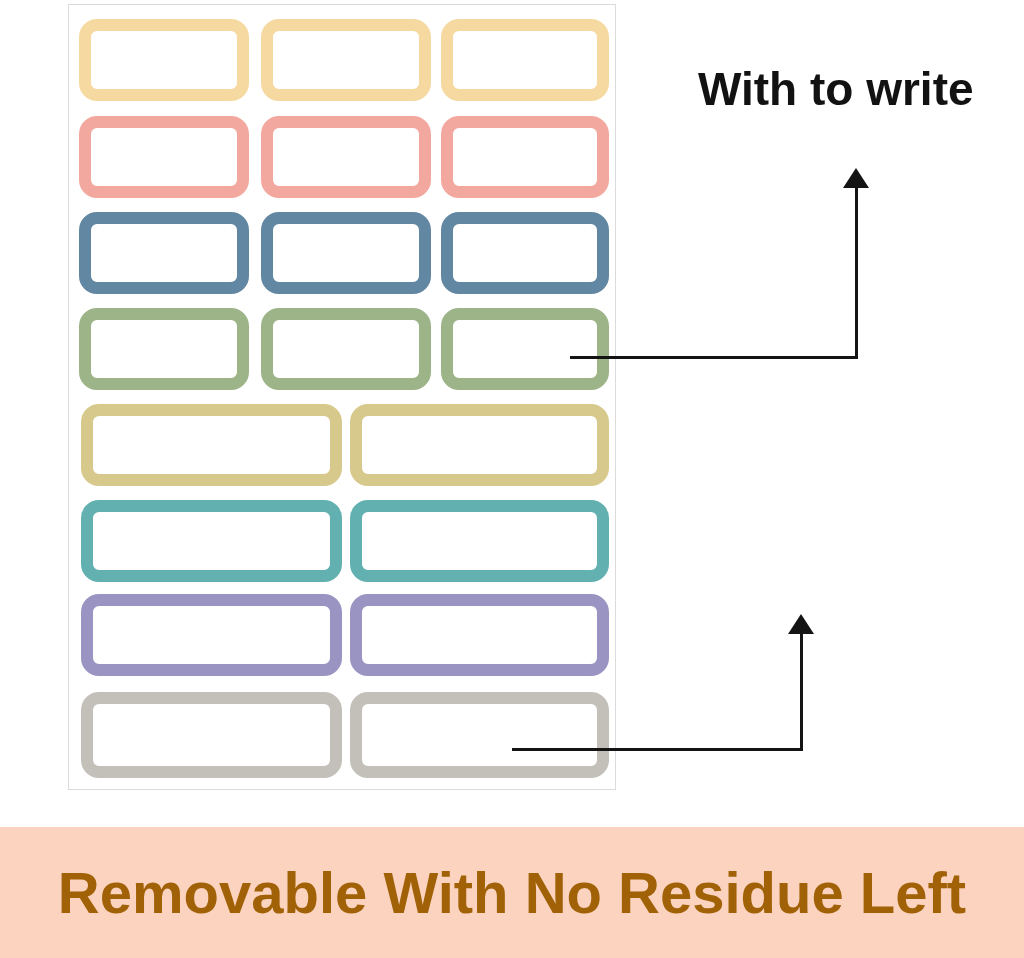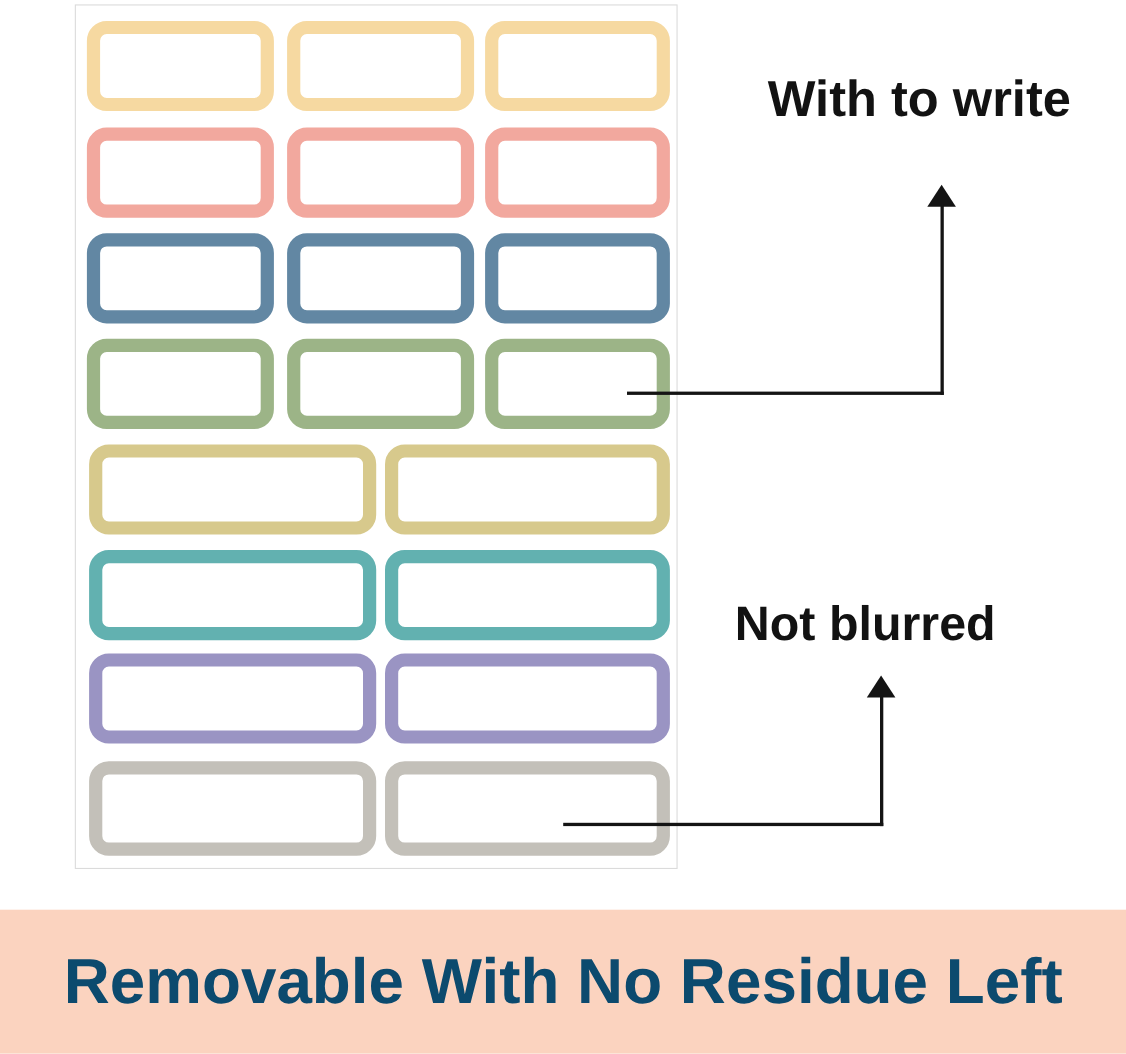--- a/index.html
+++ b/index.html
@@ -99,24 +99,23 @@
       <div class="sticker" style="left: 281px; top: 687px; width: 259px; height: 86px; border-color: rgb(195, 192, 185);"></div>
     </div>
 
   <div class="callout-text easy-text">With to write</div>
   <div>
     <div class="arrow-head" style="left:843px; top:168px;"></div>
     <div class="arrow-seg" style="left:855px; top:186px; width:3px; height:173px;"></div>
     <div class="arrow-seg" style="left:570px; top:356px; width:288px; height:3px;"></div>
   </div>
 
-  <div class="callout-text not-text">Not blurred</div>
   <div>
     <div class="arrow-head" style="left:788px; top:614px;"></div>
     <div class="arrow-seg" style="left:800px; top:632px; width:3px; height:119px;"></div>
     <div class="arrow-seg" style="left:512px; top:748px; width:291px; height:3px;"></div>
   </div>
 
   <div class="banner" style="background: rgb(251, 211, 191);">
-    <div class="banner-text" style="color: #0c4a6e;">Removable With No Residue Left</div>
+    <div class="banner-text" style="color: #a16207;">Removable With No Residue Left</div>
   </div>
 
 </div>
 
 </body></html>

